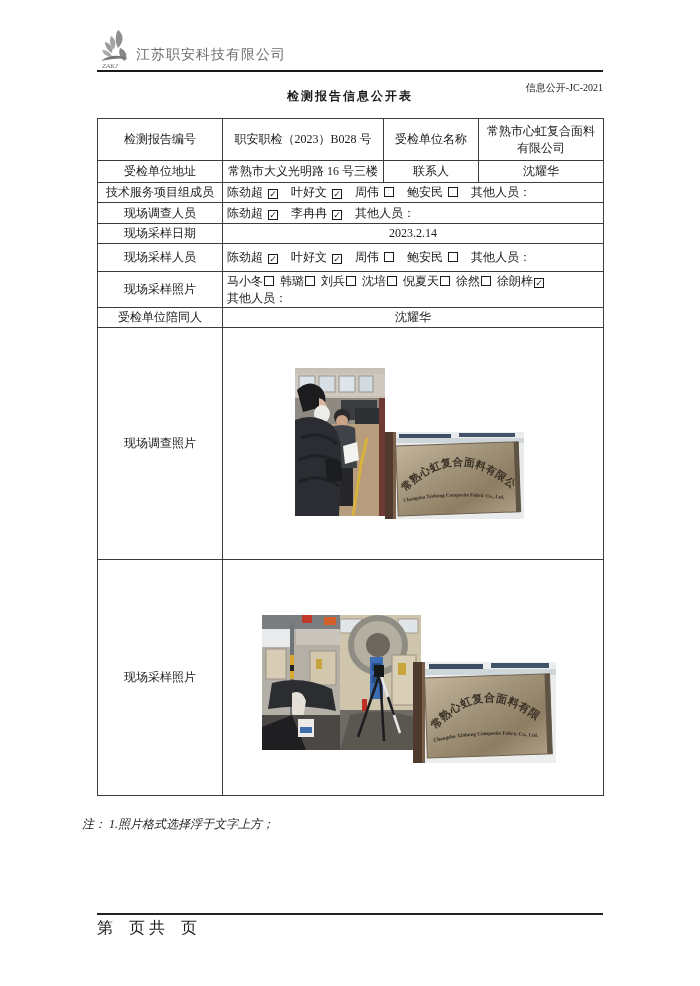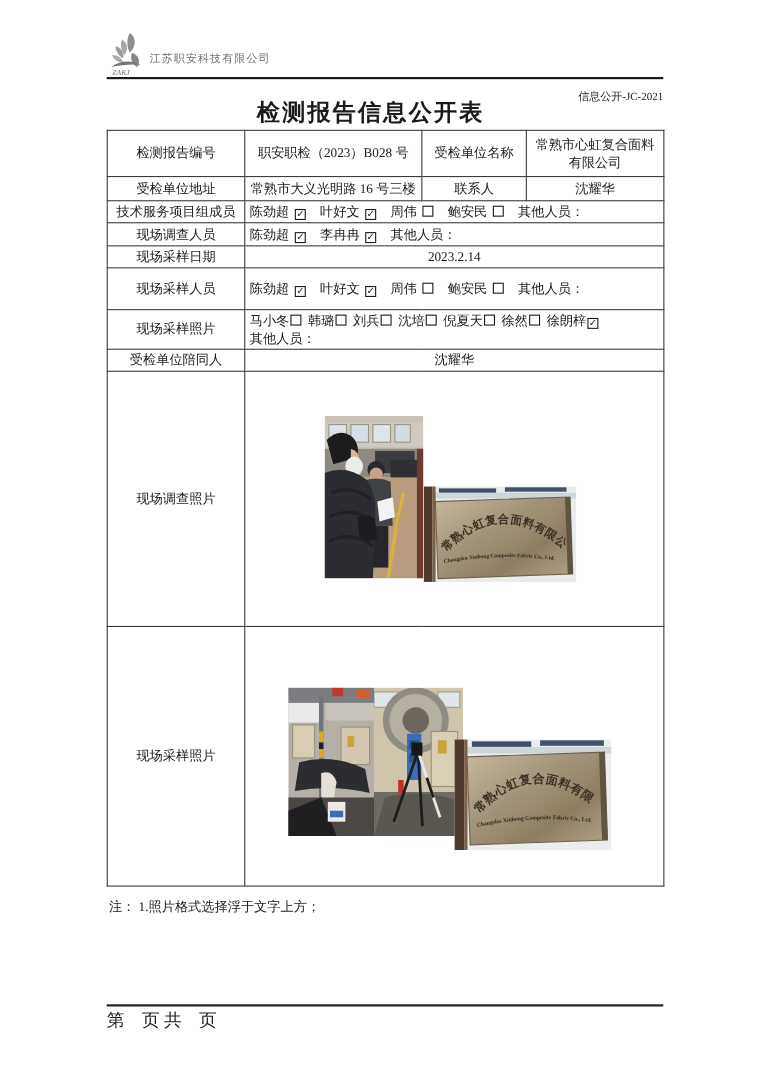--- a/index.html
+++ b/index.html
@@ -1,46 +1,46 @@
 <!DOCTYPE html>
 <html><head>
 <meta charset="utf-8">
 <style>
   * { margin:0; padding:0; box-sizing:border-box; }
   body { background:#ffffff; font-family:"Liberation Serif","DejaVu Serif",serif; color:#1a1a1a; }
   .page { position:relative; width:700px; height:986px; background:#fff; overflow:hidden; }
 
   
   .logo { position:absolute; left:98px; top:28px; width:36px; height:42px; }
-  .company-name { position:absolute; left:136px; top:46px; font-size:10px; color:#6e6e6e; letter-spacing:1px; }
+  .company-name { position:absolute; left:136px; top:46px; font-size:14px; color:#6e6e6e; letter-spacing:1px; }
   .doc-code { position:absolute; right:97px; top:45px; font-size:10px; color:#1a1a1a;margin-top:36px; }
   .header-rule { position:absolute; left:97px; top:70px; width:506px; height:2px; background:#1a1a1a; }
 
-  .page-title { position:absolute; left:84px; top:88px; width:506px; text-align:center;
-                font-size:21px; font-weight:bold; letter-spacing:2px; }
+  .page-title { position:absolute; left:97px; top:88px; width:506px; text-align:center;
+                font-size:12px; font-weight:bold; letter-spacing:2px; }
 
   
   table.form { position:absolute; left:97px; top:118px; width:506px; border-collapse:collapse; table-layout:fixed; }
   table.form td { border:1px solid #3c3c3c; font-size:12px; padding:1px 4px; vertical-align:middle; line-height:1.35; }
   td.lbl { text-align:center; padding:1px 2px;margin-top:28px; }
   td.ctr { text-align:center; }
 
   .chk { display:inline-block; width:10px; height:10px; border:1px solid #1a1a1a;
          font-size:9px; line-height:8px; text-align:center; vertical-align:-1px; margin-left:5px;
          font-family:"DejaVu Sans",sans-serif; }
   .chk-item { display:inline-block; margin-right:13px; white-space:nowrap; }
   .tight .chk-item { margin-right:6px; }
   .tight .chk { margin-left:1px; }
   .other-label { display:inline-block; }
 
   .photo-cell { position:relative; }
   .photo { position:absolute; overflow:hidden; }
   .photo svg { display:block; }
 
-  .note { position:absolute; left:99px; top:816px; font-size:12px; }
+  .note { position:absolute; left:82px; top:816px; font-size:12px;font-style:italic; }
   .footer-rule { position:absolute; left:97px; top:913px; width:506px; height:1.5px; background:#222; }
   .footer-text { position:absolute; left:97px; top:918px; width:506px; text-align:left; font-size:16px; }
 </style>
 </head>
 <body>
 
 <div class="page">
 
   <svg class="logo" viewBox="0 0 36 42">
     <g fill="#8f8f8f">
@@ -95,21 +95,21 @@
       <td colspan="3">
         <span><span class="chk-item"><span>陈劲超</span><span class="chk">✓</span></span><span class="chk-item"><span>李冉冉</span><span class="chk">✓</span></span></span><span class="other-label">其他人员：</span>
       </td>
     </tr>
 
     <tr style="height:20px">
       <td class="lbl">现场采样日期</td>
       <td colspan="3" class="ctr">2023.2.14</td>
     </tr>
 
-    <tr style="height:38px">
+    <tr style="height:28px">
       <td class="lbl">现场采样人员</td>
       <td colspan="3">
         <span><span class="chk-item"><span>陈劲超</span><span class="chk">✓</span></span><span class="chk-item"><span>叶好文</span><span class="chk">✓</span></span><span class="chk-item"><span>周伟</span><span class="chk"></span></span><span class="chk-item"><span>鲍安民</span><span class="chk"></span></span></span><span class="other-label">其他人员：</span>
       </td>
     </tr>
 
     <tr style="height:36px">
       <td class="lbl">现场采样照片</td>
       <td colspan="3" class="tight">
         <div><span><span class="chk-item"><span>马小冬</span><span class="chk"></span></span><span class="chk-item"><span>韩璐</span><span class="chk"></span></span><span class="chk-item"><span>刘兵</span><span class="chk"></span></span><span class="chk-item"><span>沈培</span><span class="chk"></span></span><span class="chk-item"><span>倪夏天</span><span class="chk"></span></span><span class="chk-item"><span>徐然</span><span class="chk"></span></span><span class="chk-item"><span>徐朗梓</span><span class="chk">✓</span></span></span></div>

